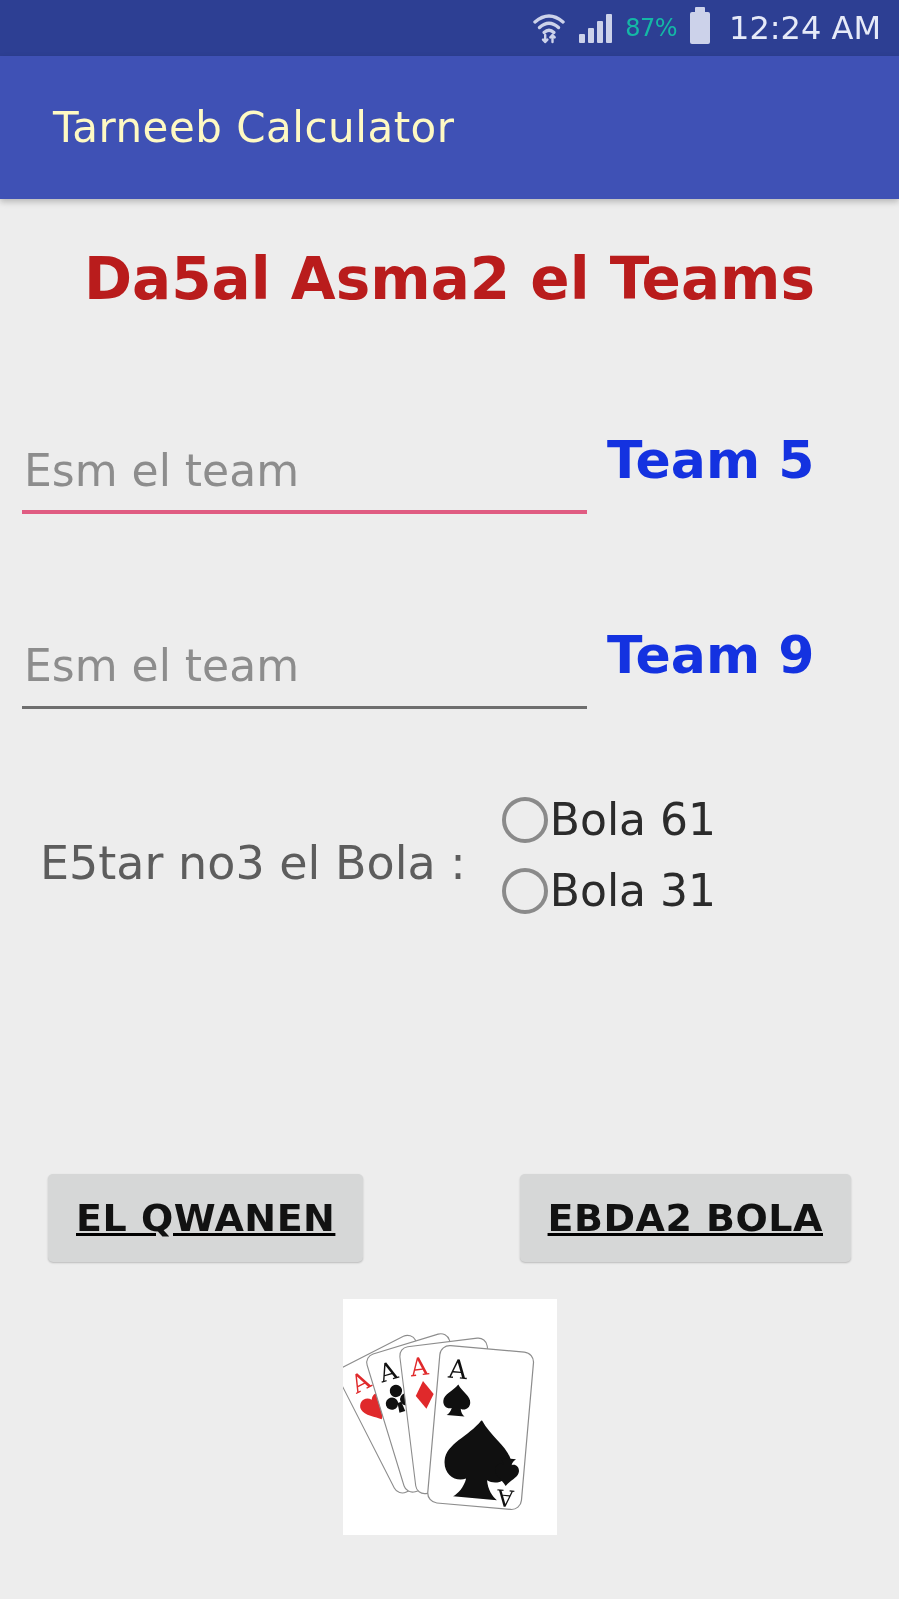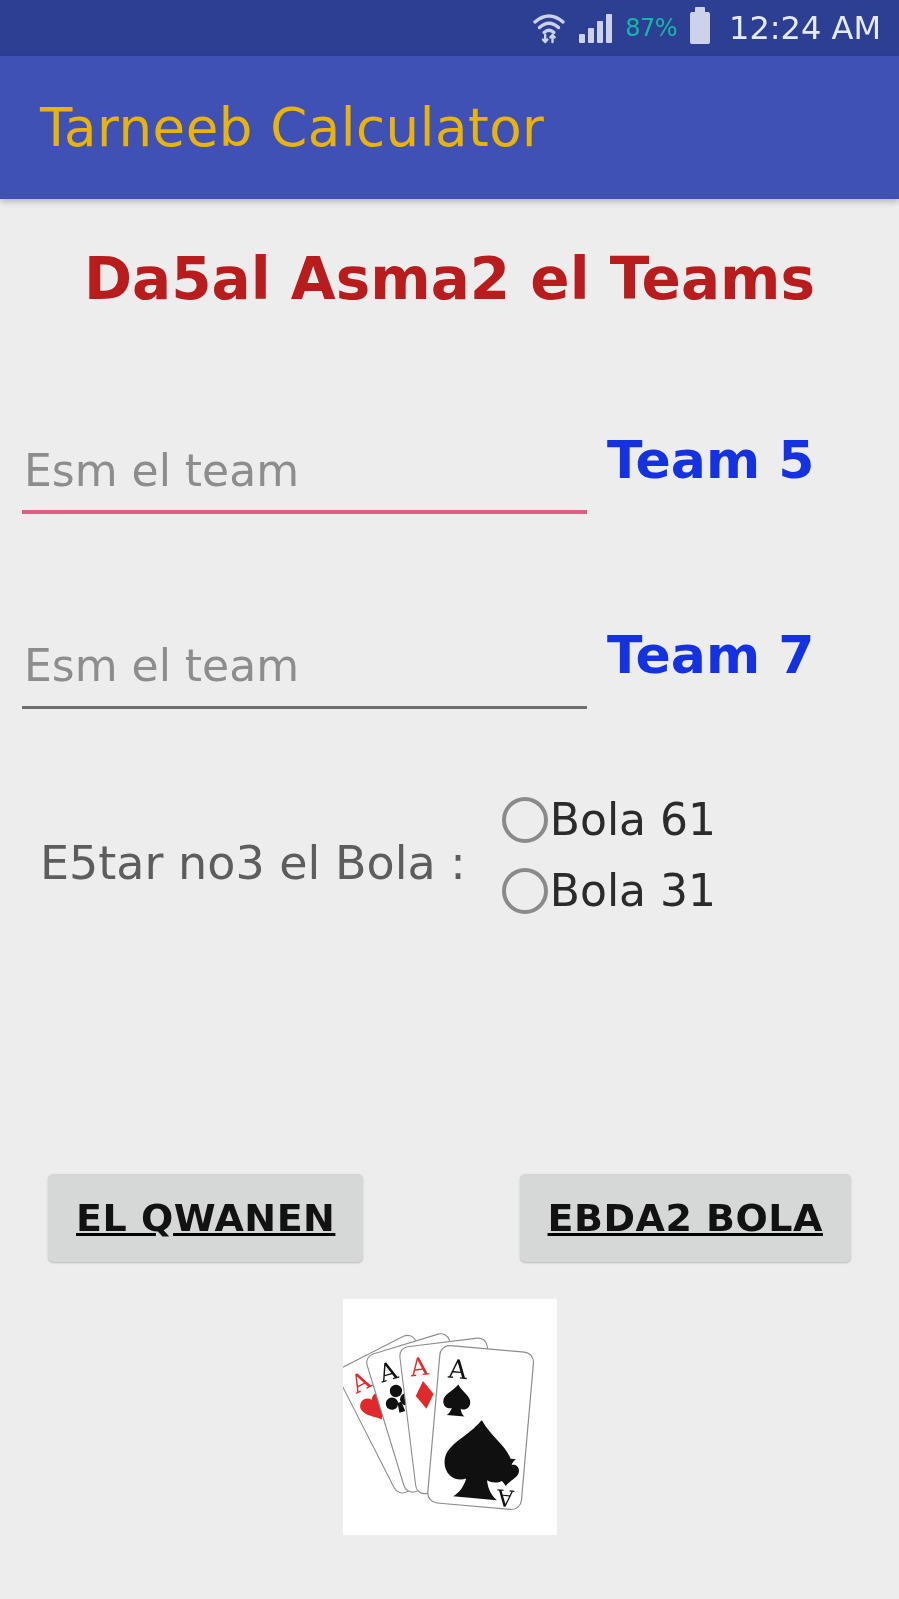--- a/index.html
+++ b/index.html
@@ -85,25 +85,25 @@
     top: 56px; left: 0;
     width: 899px;
     height: 143px;
     background: #3f51b5;
     display: flex;
     align-items: center;
     box-shadow: 0 3px 6px rgba(0,0,0,0.22);
     z-index: 5;
   }
   .app-title {
-    color: #eab308;
-    font-size: 53px;
+    color: #fef9c3;
+    font-size: 42px;
     font-family: "DejaVu Sans", sans-serif;
     font-weight: 400;
-    padding-left: 40px;
+    padding-left: 53px;
     letter-spacing: 0.5px;
   }
 
   
   .content {
     position: absolute;
     top: 199px; left: 0;
     width: 899px;
     height: 1400px;
     background: #ededed;
@@ -307,21 +307,21 @@
         <div class="underline error"></div>
       </div>
       <div class="team-label">Team 5</div>
     </div>
 
     <div class="field-row row2">
       <div class="field-wrap">
         <input class="field-input" type="text" placeholder="Esm el team" style="">
         <div class="underline"></div>
       </div>
-      <div class="team-label">Team 7</div>
+      <div class="team-label">Team 9</div>
     </div>
 
     <div class="radio-section">
       <div class="radio-question">E5tar no3 el Bola :</div>
 
       <div class="radio-group">
         <div class="radio-item">
           <span class="radio-circle"></span>
           <span class="radio-text">Bola 61</span>
         </div>

